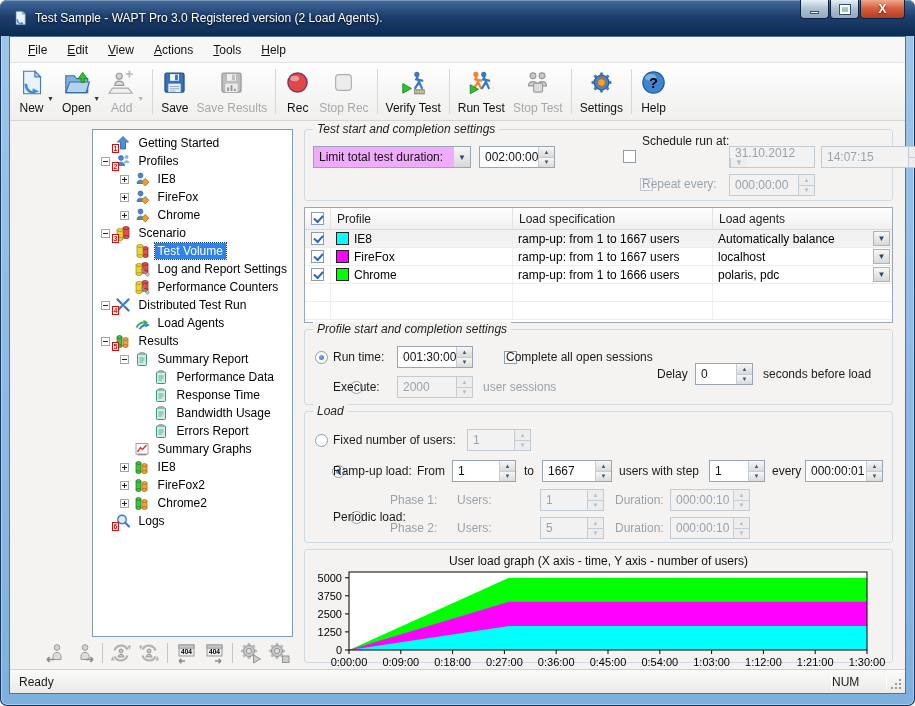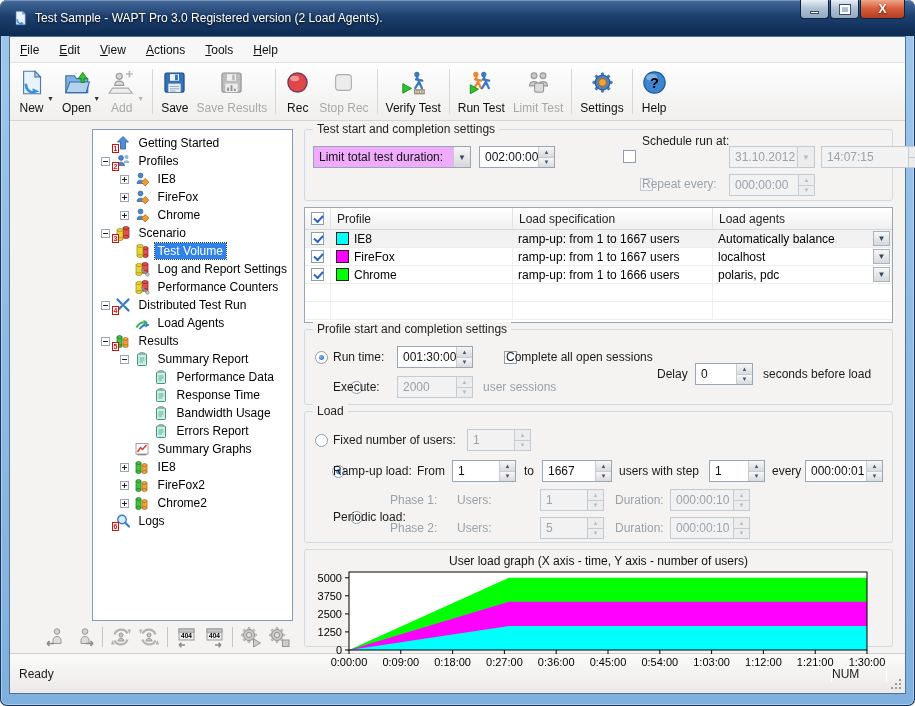--- a/index.html
+++ b/index.html
@@ -21,21 +21,21 @@
     background:linear-gradient(#e9f0f7,#b0c2d4 45%,#93a9bf);}
   .winbtn.min,.winbtn.max{width:29px;}
   .winbtn.close{width:45px;background:linear-gradient(#efa98c,#d9603f 45%,#b33c22);
     color:#fff;font-weight:bold;font-size:12px;text-shadow:0 1px 2px #5a1505;}
   .glyph-min{width:9px;height:3px;background:#fff;border:1px solid #35506e;margin-top:6px;}
   .glyph-max{width:10px;height:9px;border:2px solid #fff;outline:1px solid #35506e;}
   
   .content{position:absolute;left:9px;right:9px;top:36px;bottom:12px;
     background:#f4f3f1;border:1px solid #4f749c;display:flex;flex-direction:column;}
   .menubar{height:26px;background:#f7f7f7;border-bottom:1px solid #e2e2e2;
-    display:flex;align-items:center;font-size:12px;color:#111;}
+    display:flex;align-items:center;padding-left:8px;font-size:12px;color:#111;}
   .menu-item{padding:5px 10px;}
   .toolbar{height:58px;background:linear-gradient(#fefefe,#f0efee);
     border-bottom:1px solid #d5d5d5;display:flex;align-items:stretch;padding:2px 4px;}
   .tbtn{display:flex;align-items:center;padding:2px 4px;}
   .tbtn-inner{display:flex;flex-direction:column;align-items:center;justify-content:center;}
   .tbtn svg{width:27px;height:27px;}
   .tlabel{font-size:12px;color:#111;margin-top:1px;white-space:nowrap;}
   .tbtn.disabled .tlabel{color:#a8a8a8;}
   .tdrop{font-size:7px;color:#333;margin:14px 0 0 2px;}
   .tbtn.disabled .tdrop{color:#b5b5b5;}
@@ -57,37 +57,37 @@
   .tree-label{padding:1px 3px;}
   .tree-row.selected .tree-label{background:#2f82e8;color:#fff;outline:1px dotted #10408a;}
   .left-bottombar{height:30px;display:flex;align-items:center;padding:3px 0 1px 2px;}
   .lbicon{width:28px;height:24px;display:flex;align-items:center;justify-content:center;}
   .lbicon svg{width:22px;height:22px;}
   .lbsep{width:1px;height:20px;background:#c6c6c6;margin:0 4px;}
   
   .right-panel{flex:1;display:flex;flex-direction:column;padding:8px 10px 4px 4px;min-width:0;}
   .groupbox{position:relative;border:1px solid #d0dae0;border-radius:3px;margin:0 2px 6px 2px;flex:none;}
   .groupbox > *{position:absolute;}
-  .gtitle{top:-8px;left:8px;background:#f4f3f1;padding:0 4px;font-size:12px;color:#1e1e1e;white-space:nowrap;}
+  .gtitle{top:-8px;left:8px;background:#f4f3f1;padding:0 4px;font-size:12px;color:#1e1e1e;white-space:nowrap;font-style:italic;}
   .lbl{font-size:12px;color:#1a1a1a;white-space:nowrap;}
   .lbl.dis{color:#9aa2aa;}
   .spin{display:inline-flex;align-items:stretch;border:1px solid #98a6b4;background:#fff;height:22px;}
   .spin .sv{flex:1;display:flex;align-items:center;padding:0 5px;font-size:12px;color:#111;overflow:hidden;}
   .spin .sb{width:16px;display:flex;flex-direction:column;border-left:1px solid #c4ccd4;flex:none;}
   .spin .sb span{flex:1;display:flex;align-items:center;justify-content:center;font-size:6px;
     color:#3c5a78;background:linear-gradient(#f7f7f7,#dadada);}
   .spin .sb span + span{border-top:1px solid #c4ccd4;}
   .spin.dis{background:#f2f2f2;border-color:#c2cad2;}
   .spin.dis .sv{color:#9aa2aa;}
   .spin.dis .sb span{color:#b4bcc4;background:#ededed;}
   .combo{display:inline-flex;align-items:stretch;border:1px solid #98a6b4;background:#f0abfc;height:22px;}
   .combo .ct{flex:1;display:flex;align-items:center;padding:0 5px;font-size:12px;color:#111;white-space:nowrap;overflow:hidden;}
   .combo .cbtn{width:17px;display:flex;align-items:center;justify-content:center;font-size:8px;color:#2c4a68;
     background:linear-gradient(#f7f7f7,#d8d8d8);border-left:1px solid #c4ccd4;flex:none;}
-  .combo.dis{background:#f2f2f2;border-color:#c2cad2;}
+  .combo.dis{background:#f2f2f2;border-color:#c2cad2;flex-direction:column;}
   .combo.dis .ct{color:#9aa2aa;}
   .combo.dis .cbtn{color:#b4bcc4;background:#ededed;}
   .cb{width:13px;height:13px;border:1px solid #8e9cab;background:#fff;position:relative;display:inline-block;}
   .cb.checked::after{content:"";position:absolute;left:2px;top:2px;width:7px;height:4px;
     border-left:2px solid #2a66c8;border-bottom:2px solid #2a66c8;transform:rotate(-48deg);}
   .cb.dis{border-color:#c2cad2;background:#f4f4f4;}
   .rb{width:13px;height:13px;border:1px solid #8e9cab;border-radius:50%;background:#fff;
     position:relative;display:inline-block;}
   .rb.on::after{content:"";position:absolute;left:3px;top:3px;width:5px;height:5px;border-radius:50%;
     background:radial-gradient(circle at 35% 35%,#7fb0e8,#2a66c8);}
@@ -107,21 +107,21 @@
   .rowdrop{position:absolute;right:1px;top:1px;bottom:1px;width:17px;
     border:1px solid #a8b4c0;background:linear-gradient(#f7f7f7,#d8d8d8);
     display:flex;align-items:center;justify-content:center;font-size:8px;color:#2c4a68;}
   .tr.hl{background:#f2f2f2;}
   
   .chartbox{flex:1;position:relative;border:1px solid #d0dae0;border-radius:3px;margin:0 2px 2px 2px;min-height:0;}
   .ctitle{position:absolute;top:4px;left:0;right:0;text-align:center;font-size:12px;color:#111;}
   .chartbox svg{position:absolute;left:2px;top:20px;}
   svg text{font-family:"Liberation Sans",sans-serif;fill:#000;}
   
-  .statusbar{height:40px;background:linear-gradient(#fbfbfa,#ebeae8);border-top:1px solid #cfcfcf;
+  .statusbar{height:24px;background:linear-gradient(#fbfbfa,#ebeae8);border-top:1px solid #cfcfcf;
     display:flex;align-items:center;font-size:12px;color:#1a1a1a;flex:none;}
   .status-text{padding-left:9px;flex:1;}
   .ssep{width:1px;height:16px;background:#c9c9c9;border-right:1px solid #fff;}
   .num-pane{width:54px;}
   .grip{width:18px;height:100%;position:relative;}
   .grip::after{content:"";position:absolute;right:4px;bottom:4px;width:2px;height:2px;background:#9a9a9a;
     box-shadow:-4px 0 #9a9a9a,-8px 0 #9a9a9a,0 -4px #9a9a9a,-4px -4px #9a9a9a,0 -8px #9a9a9a;}
 </style>
 </head>
 <body>
@@ -272,21 +272,21 @@
         </div>
         <div class="tbtn disabled">
           <div class="tbtn-inner">
             <span><svg viewBox="0 0 24 24">
                 <circle cx="8" cy="6" r="2.6" fill="#c9c9c9" stroke="#999"></circle>
                 <circle cx="16" cy="6" r="2.6" fill="#c9c9c9" stroke="#999"></circle>
                 <path d="M4 15 c0 -5 8 -5 8 0 Z" fill="#cfcfcf" stroke="#999"></path>
                 <path d="M12 15 c0 -5 8 -5 8 0 Z" fill="#cfcfcf" stroke="#999"></path>
                 <rect x="8.5" y="12.5" width="8" height="8" rx="1.5" fill="#dcdcdc" stroke="#9a9a9a"></rect>
               </svg></span>
-            <span class="tlabel">Limit Test</span>
+            <span class="tlabel">Stop Test</span>
           </div>
         </div>
         <div class="tsep"></div>
         <div class="tbtn">
           <div class="tbtn-inner">
             <span><svg viewBox="0 0 24 24">
                 <rect x="10.9" y="3.3" width="2.2" height="4.4" rx="0.8" fill="#4a82c4" stroke="#2c5c96" stroke-width="0.5" transform="rotate(0 12 12)"></rect>
                 <rect x="10.9" y="3.3" width="2.2" height="4.4" rx="0.8" fill="#4a82c4" stroke="#2c5c96" stroke-width="0.5" transform="rotate(45 12 12)"></rect>
                 <rect x="10.9" y="3.3" width="2.2" height="4.4" rx="0.8" fill="#4a82c4" stroke="#2c5c96" stroke-width="0.5" transform="rotate(90 12 12)"></rect>
                 <rect x="10.9" y="3.3" width="2.2" height="4.4" rx="0.8" fill="#4a82c4" stroke="#2c5c96" stroke-width="0.5" transform="rotate(135 12 12)"></rect>

